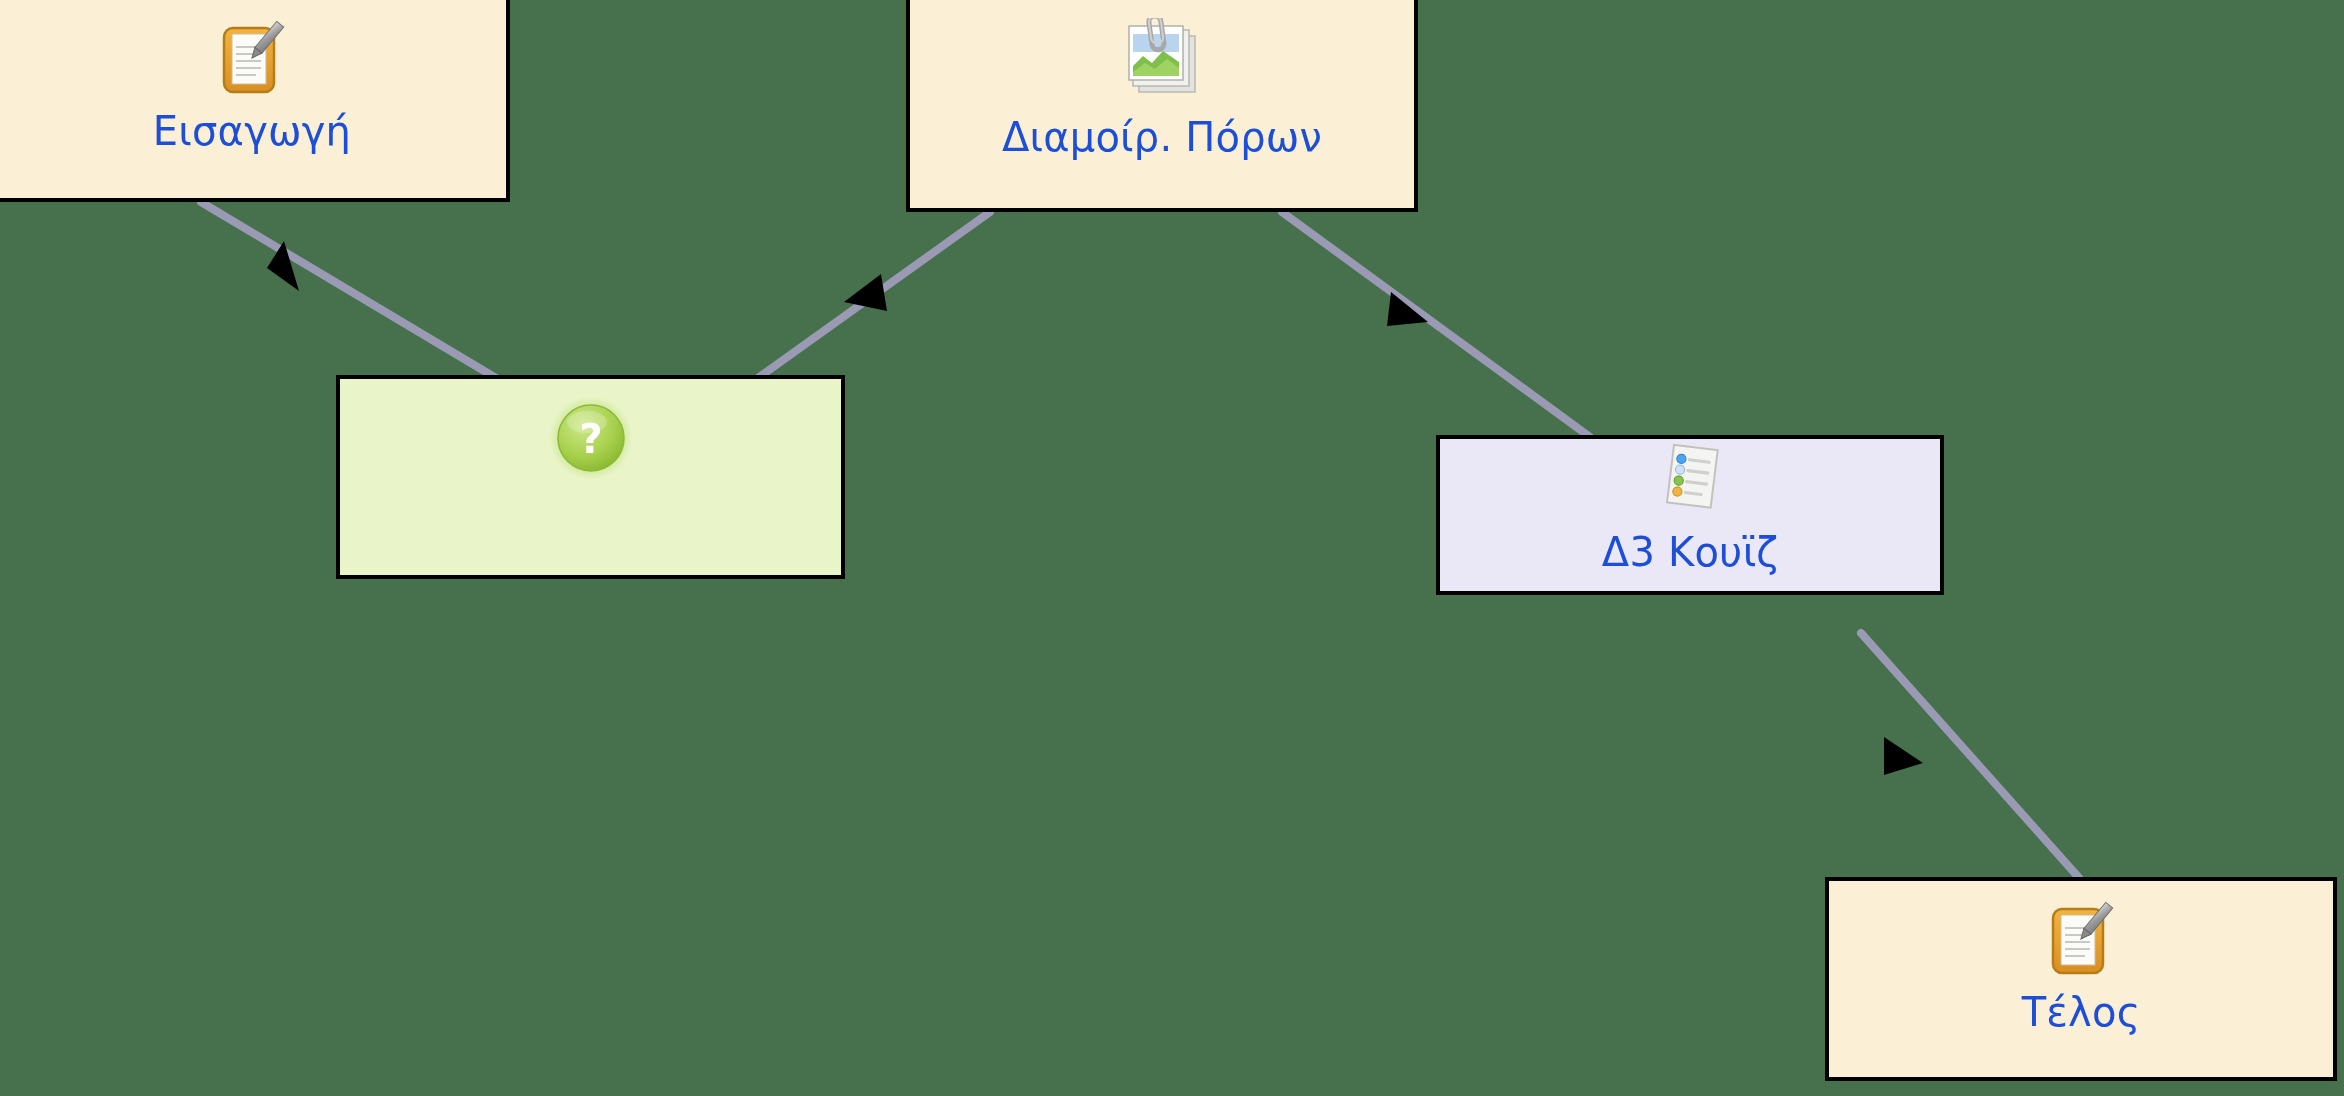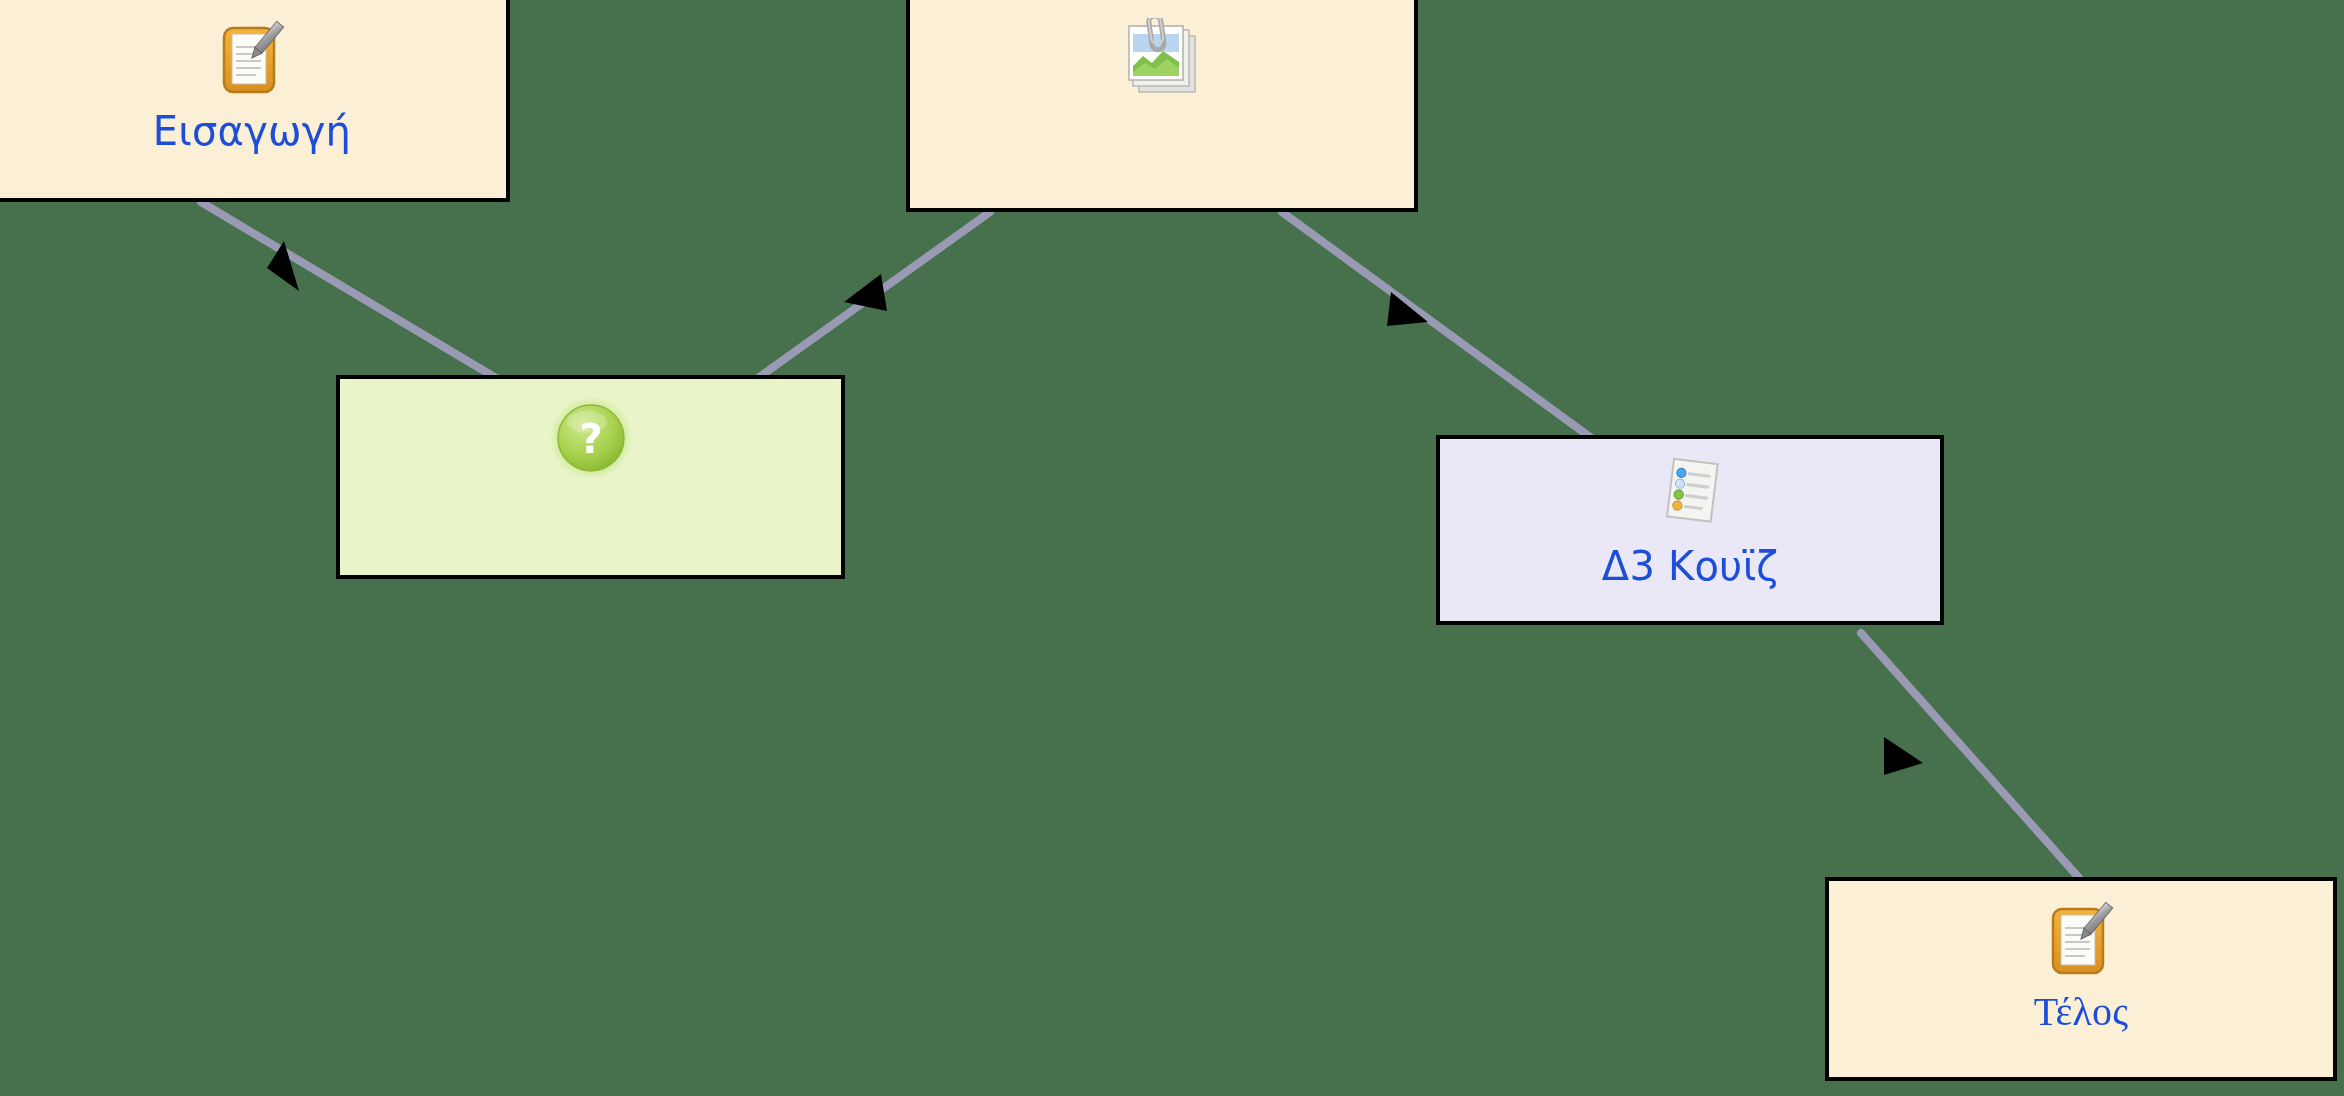--- a/index.html
+++ b/index.html
@@ -62,27 +62,26 @@
   }
   #node-diamoir {
     left: 906px; top: -6px; width: 512px; height: 218px;
     padding-top: 20px;
   }
   #node-erwt {
     left: 336px; top: 375px; width: 509px; height: 204px;
     padding-top: 14px;
   }
   #node-kouiz {
-    left: 1436px; top: 435px; width: 508px; height: 190px;
-    padding-top: 14px;
+    left: 1436px; top: 435px; width: 508px; height: 160px;
+    padding-top: 0;
   }
   #node-telos {
     left: 1825px; top: 877px; width: 512px; height: 204px;
     padding-top: 20px;
-    font-family: Liberation Serif, serif;
   }
 </style>
 </head>
 <body>
 
 <div id="canvas">
 
   <div id="bg"></div>
 
   <svg id="edge-layer" viewBox="0 0 2344 1096">
@@ -152,20 +151,21 @@
         <rect x="10" y="8" width="54" height="54" fill="#ffffff" stroke="#b0b0aa" stroke-width="1.5"></rect>
         <rect x="14" y="16" width="46" height="18" fill="#b8d4ef"></rect>
         <path d="M14 48 L24 38 L33 45 L44 33 L60 44 L60 58 L14 58 Z" fill="#7fc04a"></path>
         <path d="M14 54 L26 45 L36 51 L48 41 L60 50 L60 58 L14 58 Z" fill="#9ed364"></path>
         <g transform="rotate(-8 36 12)">
           <rect x="31" y="-2" width="12" height="34" rx="6" ry="6" fill="none" stroke="#a8a8a8" stroke-width="5"></rect>
           <rect x="31" y="-2" width="12" height="28" rx="6" ry="6" fill="none" stroke="#cfcfcf" stroke-width="2"></rect>
         </g>
       </svg>
     </span>
+    <span class="node-label">Διαμοίρ. Πόρων</span>
   </div>
 
   <div class="node node-green" id="node-erwt">
     <span class="node-icon">
       <svg width="90" height="90" viewBox="0 0 90 90">
         <defs>
           <radialGradient id="qg" cx="0.38" cy="0.3" r="0.85">
             <stop offset="0" stop-color="#cde88c"></stop>
             <stop offset="0.55" stop-color="#a8d14d"></stop>
             <stop offset="1" stop-color="#7fae25"></stop>

